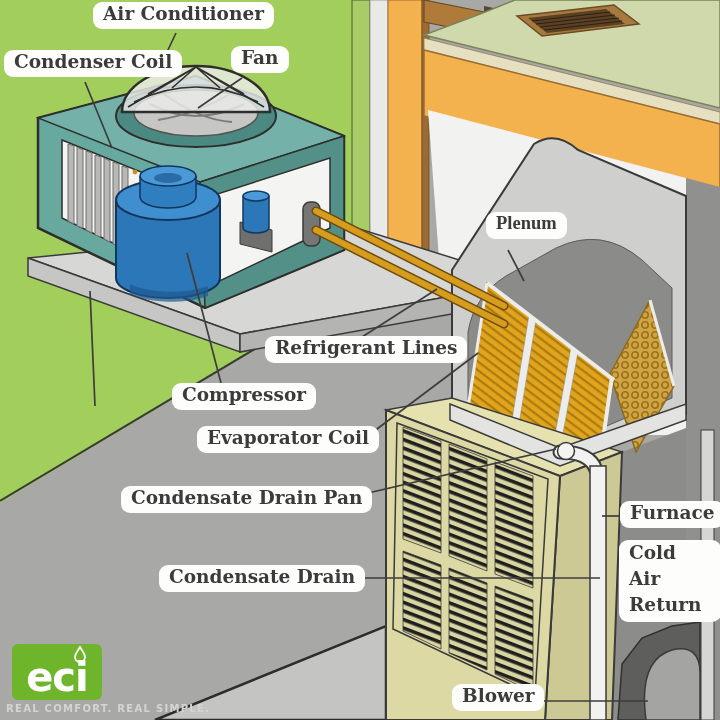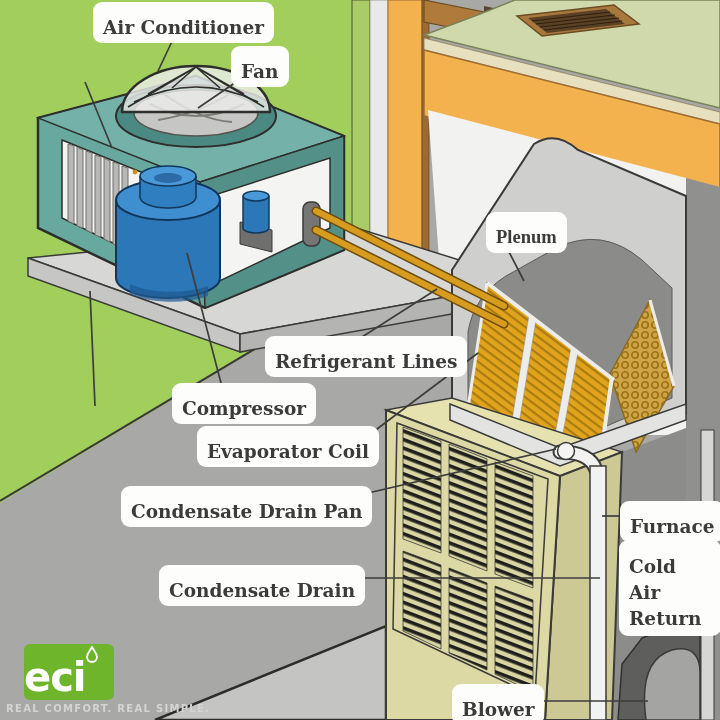--- a/index.html
+++ b/index.html
@@ -1,35 +1,35 @@
 <!DOCTYPE html>
 <html><head>
 <meta charset="utf-8">
 <style>
   html,body{margin:0;padding:0;background:#888;}
   #stage{position:relative;width:720px;height:720px;overflow:hidden;background:#a8a8a6;
          font-family:"DejaVu Serif",serif;}
   #scene{position:absolute;left:0;top:0;}
-  .pill{position:absolute;background:#fdfdfc;border-radius:9px;padding:14px 10px 4px;
+  .pill{position:absolute;background:#fdfdfc;border-radius:9px;padding:0 10px 4px;
         font:700 18.5px "DejaVu Serif",serif;color:#3b3b3b;white-space:nowrap;line-height:1.25;}
   .lbl-air{left:93px;top:2px;}
   .lbl-condenser{left:4px;top:50px;}
   .lbl-fan{left:231px;top:46px;}
   .lbl-plenum{left:486px;top:212px;font-family:Liberation Serif, serif;}
   .lbl-refrig{left:259px;top:336px;margin-left:6px;}
   .lbl-compressor{left:172px;top:383px;}
   .lbl-concrete{left:23px;top:407px;}
   .lbl-evap{left:197px;top:426px;text-align:center;}
   .lbl-pan{left:121px;top:486px;}
   .lbl-drain{left:159px;top:565px;}
   .lbl-furnace{left:620px;top:501px;}
   .lbl-coldair{left:619px;top:540px;width:82px;white-space:normal;text-align:left;line-height:1.4;}
   .lbl-blower{left:452px;top:684px;}
-  #logo{position:absolute;left:24px;top:644px;width:90px;height:56px;background:#6fb52c;
-        border-radius:6px;display:flex;align-items:flex-end;}
+  #logo{position:absolute;left:12px;top:644px;width:90px;height:56px;background:#6fb52c;
+        border-radius:6px;display:flex;align-items:flex-end;justify-content:center;}
   #logo .brand{font:700 40px "DejaVu Sans",sans-serif;color:#fff;letter-spacing:-1px;line-height:1.05;
         padding-bottom:2px;}
   #logo svg{position:absolute;right:15px;top:2px;}
   #tagline{position:absolute;left:6px;top:703px;font:700 10px "DejaVu Sans",sans-serif;
         color:#d4d4d2;letter-spacing:0.13em;white-space:nowrap;}
 </style>
 </head>
 <body>
 
 <div id="stage">
@@ -211,20 +211,21 @@
     <path d="M365,438 L478,353"></path>
     <path d="M351,497 L556,449"></path>
     <path d="M351,578 L600,578"></path>
     <path d="M620,516 L602,516"></path>
     <path d="M713,553 L720,553"></path>
     <path d="M524,701 L648,701"></path>
   </g>
 </svg>
 
 <div class="pill lbl-air">Air Conditioner</div>
+<div class="pill lbl-condenser">Condenser Coil</div>
 <div class="pill lbl-fan">Fan</div>
 <div class="pill lbl-plenum">Plenum</div>
 <div class="pill lbl-refrig">Refrigerant Lines</div>
 <div class="pill lbl-compressor">Compressor</div>
 <div class="pill lbl-evap">Evaporator Coil</div>
 <div class="pill lbl-pan">Condensate Drain Pan</div>
 <div class="pill lbl-drain">Condensate Drain</div>
 <div class="pill lbl-furnace">Furnace</div>
 <div class="pill lbl-coldair">Cold Air Return</div>
 <div class="pill lbl-blower">Blower</div>

